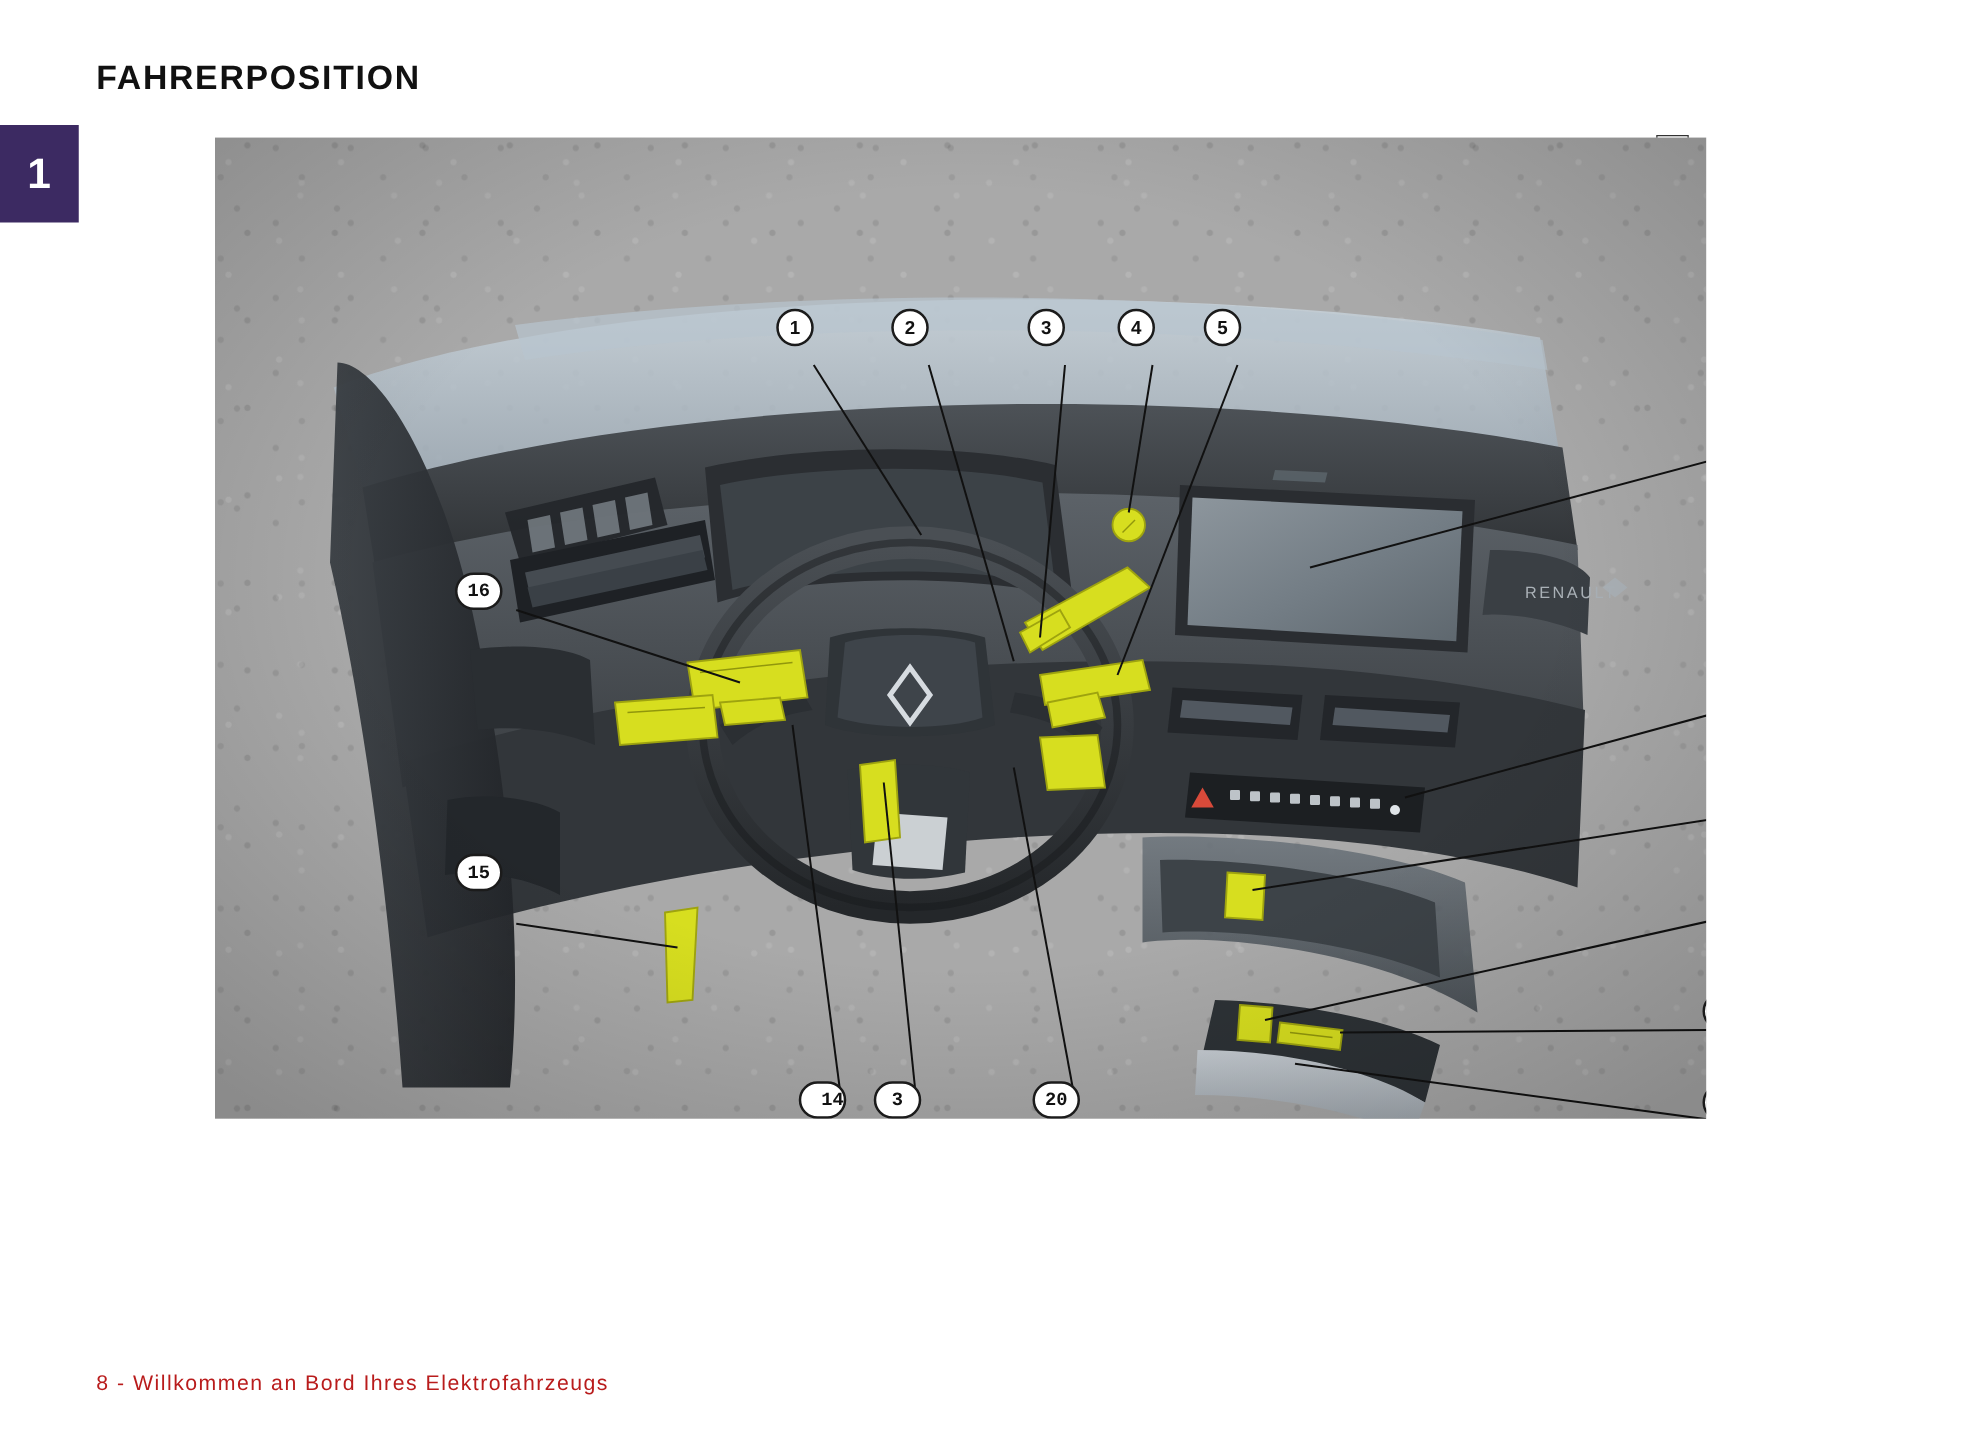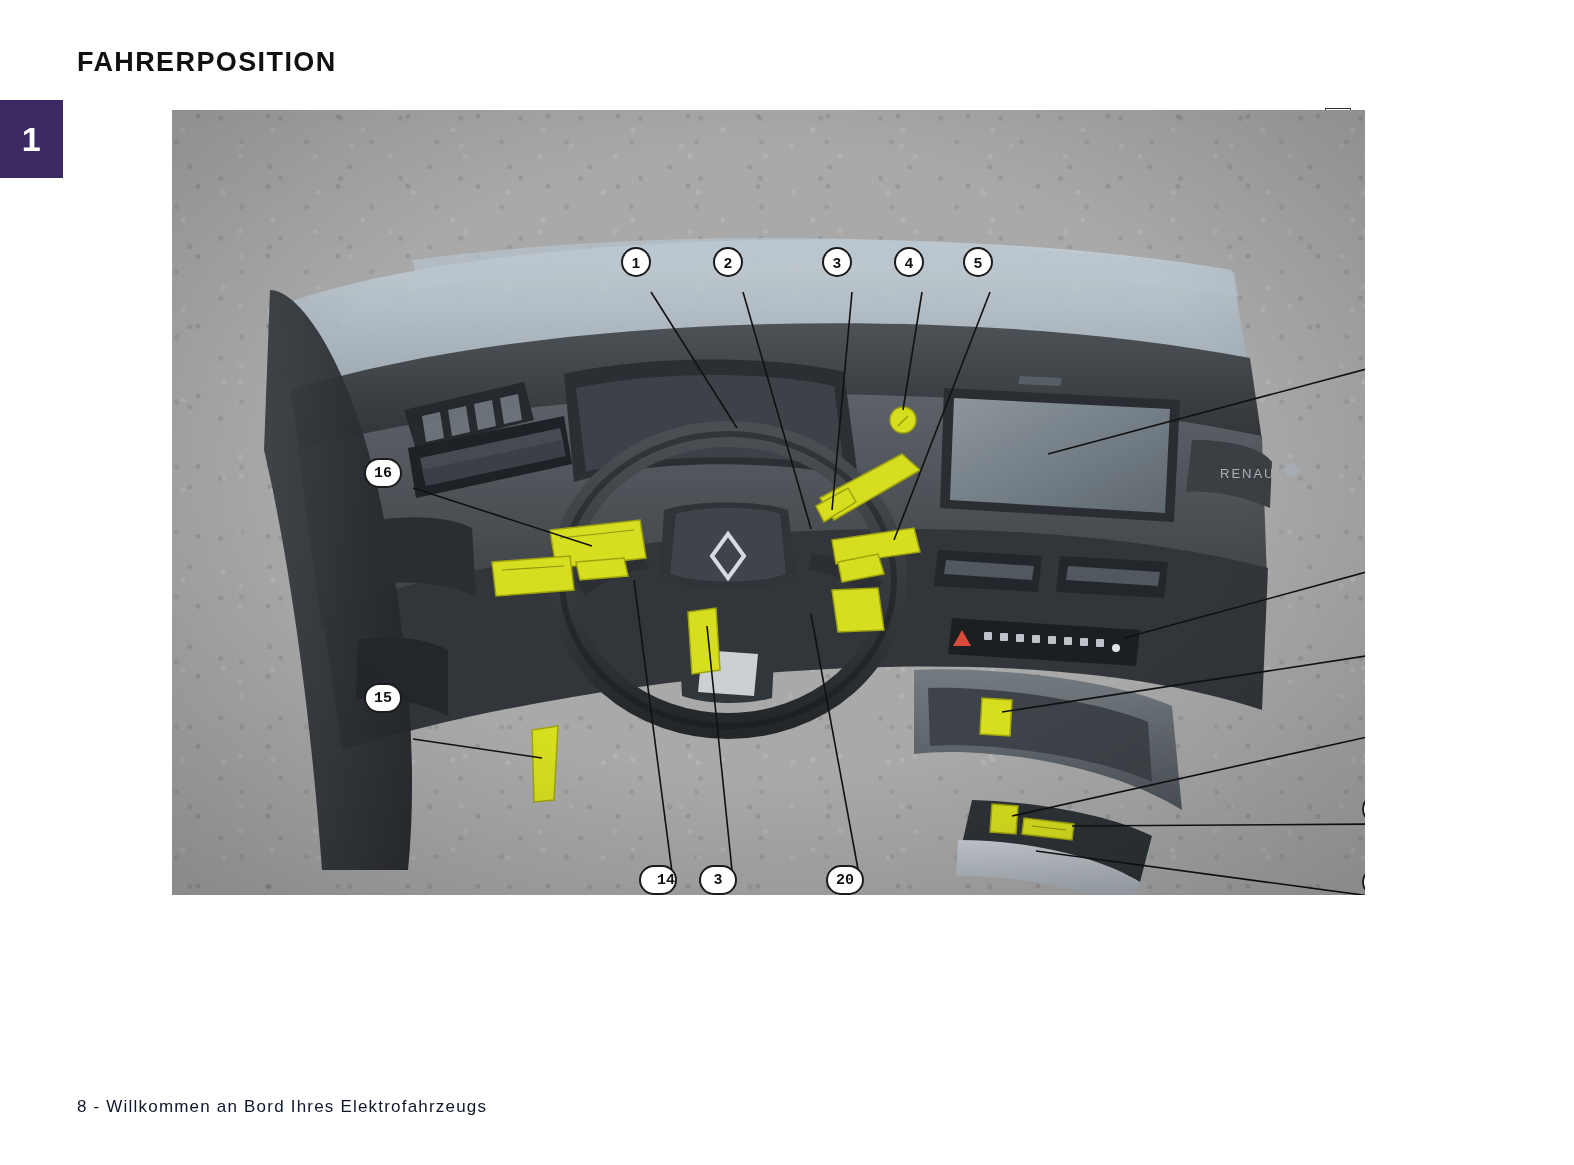--- a/index.html
+++ b/index.html
@@ -43,21 +43,21 @@
     color: #111111;
   }
 
   
   .footer {
     position: absolute;
     left: 77px;
     top: 1097px;
     font-size: 17px;
     letter-spacing: 1.2px;
-    color: #0f172a;
+    color: #b91c1c;
   }
 
   
   .figure {
     position: absolute;
     left: 172px;
     top: 110px;
     width: 1193px;
     height: 785px;
     background: #a9a9a9;

